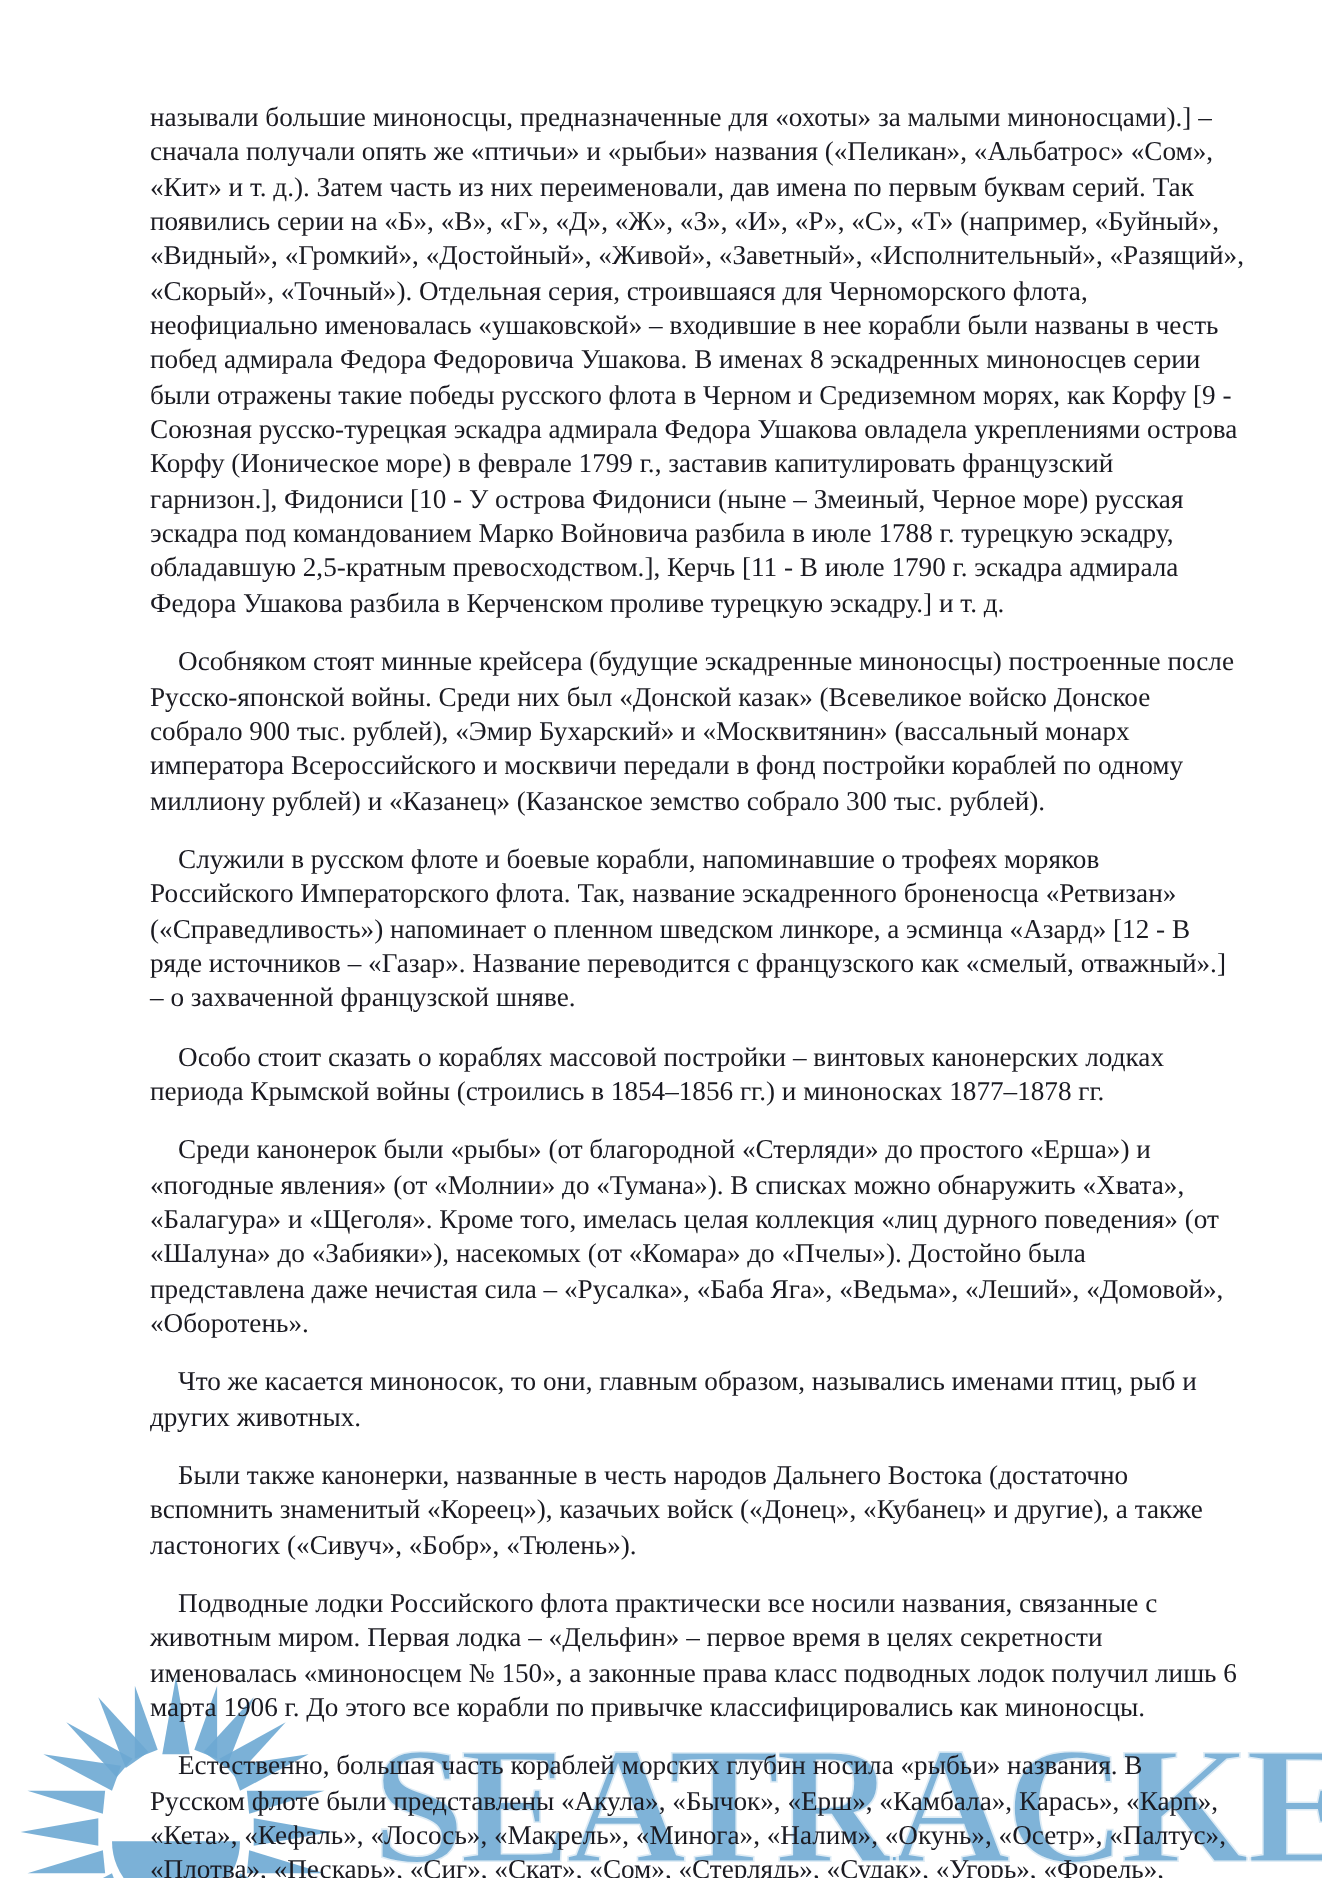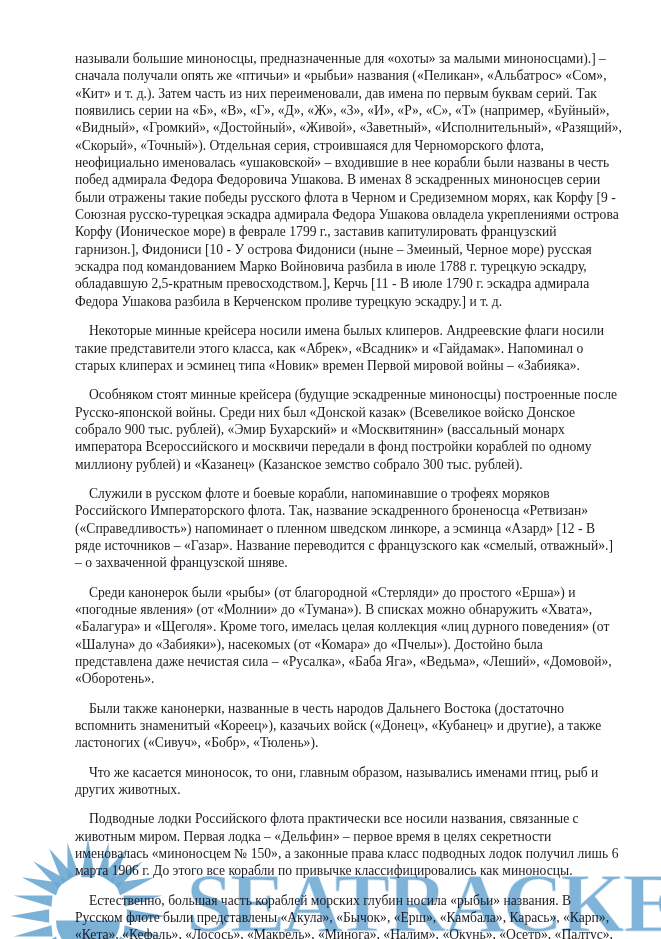--- a/index.html
+++ b/index.html
@@ -93,23 +93,23 @@
         </g>
         <path d="M 70 74 m -28 0 a 28 28 0 0 1 56 0 z" fill="#ffffff" transform="translate(0,-8)"></path>
         <path d="M 42 74 a 28 28 0 0 0 56 0 z"></path>
       </g>
     </svg>
     <div class="wm-text">SEATRACKER.RU</div>
   </div>
 
   <div class="text-block">
     <p>называли большие миноносцы, предназначенные для «охоты» за малыми миноносцами).] – сначала получали опять же «птичьи» и «рыбьи» названия («Пеликан», «Альбатрос» «Сом», «Кит» и т. д.). Затем часть из них переименовали, дав имена по первым буквам серий. Так появились серии на «Б», «В», «Г», «Д», «Ж», «З», «И», «Р», «С», «Т» (например, «Буйный», «Видный», «Громкий», «Достойный», «Живой», «Заветный», «Исполнительный», «Разящий», «Скорый», «Точный»). Отдельная серия, строившаяся для Черноморского флота, неофициально именовалась «ушаковской» – входившие в нее корабли были названы в честь побед адмирала Федора Федоровича Ушакова. В именах 8 эскадренных миноносцев серии были отражены такие победы русского флота в Черном и Средиземном морях, как Корфу [9 - Союзная русско-турецкая эскадра адмирала Федора Ушакова овладела укреплениями острова Корфу (Ионическое море) в феврале 1799 г., заставив капитулировать французский гарнизон.], Фидониси [10 - У острова Фидониси (ныне – Змеиный, Черное море) русская эскадра под командованием Марко Войновича разбила в июле 1788 г. турецкую эскадру, обладавшую 2,5-кратным превосходством.], Керчь [11 - В июле 1790 г. эскадра адмирала Федора Ушакова разбила в Керченском проливе турецкую эскадру.] и т. д.</p>
-    <p class="indent">Некоторые минные крейсера носили имена былых клиперов. Андреевские флаги носили такие представители этого класса, как «Абрек», «Всадник» и «Гайдамак». Напоминал о старых клиперах и эсминец типа «Новик» времен Первой мировой войны – «Забияка».</p>
     <p class="indent">Особняком стоят минные крейсера (будущие эскадренные миноносцы) построенные после Русско-японской войны. Среди них был «Донской казак» (Всевеликое войско Донское собрало 900 тыс. рублей), «Эмир Бухарский» и «Москвитянин» (вассальный монарх императора Всероссийского и москвичи передали в фонд постройки кораблей по одному миллиону рублей) и «Казанец» (Казанское земство собрало 300 тыс. рублей).</p>
     <p class="indent">Служили в русском флоте и боевые корабли, напоминавшие о трофеях моряков Российского Императорского флота. Так, название эскадренного броненосца «Ретвизан» («Справедливость») напоминает о пленном шведском линкоре, а эсминца «Азард» [12 - В ряде источников – «Газар». Название переводится с французского как «смелый, отважный».] – о захваченной французской шняве.</p>
+    <p class="indent">Особо стоит сказать о кораблях массовой постройки – винтовых канонерских лодках периода Крымской войны (строились в 1854–1856 гг.) и миноносках 1877–1878 гг.</p>
     <p class="indent">Среди канонерок были «рыбы» (от благородной «Стерляди» до простого «Ерша») и «погодные явления» (от «Молнии» до «Тумана»). В списках можно обнаружить «Хвата», «Балагура» и «Щеголя». Кроме того, имелась целая коллекция «лиц дурного поведения» (от «Шалуна» до «Забияки»), насекомых (от «Комара» до «Пчелы»). Достойно была представлена даже нечистая сила – «Русалка», «Баба Яга», «Ведьма», «Леший», «Домовой», «Оборотень».</p>
+    <p class="indent">Что же касается миноносок, то они, главным образом, назывались именами птиц, рыб и других животных.</p>
     <p class="indent">Были также канонерки, названные в честь народов Дальнего Востока (достаточно вспомнить знаменитый «Кореец»), казачьих войск («Донец», «Кубанец» и другие), а также ластоногих («Сивуч», «Бобр», «Тюлень»).</p>
-    <p class="indent">Что же касается миноносок, то они, главным образом, назывались именами птиц, рыб и других животных.</p>
     <p class="indent">Подводные лодки Российского флота практически все носили названия, связанные с животным миром. Первая лодка – «Дельфин» – первое время в целях секретности именовалась «миноносцем № 150», а законные права класс подводных лодок получил лишь 6 марта 1906 г. До этого все корабли по привычке классифицировались как миноносцы.</p>
     <p class="indent">Естественно, большая часть кораблей морских глубин носила «рыбьи» названия. В Русском флоте были представлены «Акула», «Бычок», «Ерш», «Камбала», Карась», «Карп», «Кета», «Кефаль», «Лосось», «Макрель», «Минога», «Налим», «Окунь», «Осетр», «Палтус», «Плотва», «Пескарь», «Сиг», «Скат», «Сом», «Стерлядь», «Судак», «Угорь», «Форель», «Щука» и «Язь». Выбрасывали воду из балластных цистерн «китообразные» и «ластоногие» – «Кашалот», «Кит», «Морж», «Нарвал», «Нерпа» и «Тюлень». Не были забыты также морские и водоплавающие птицы – «Гагара», «Лебедь», «Орлан»,</p>
   </div>
 
 </div>
 
 </body></html>

